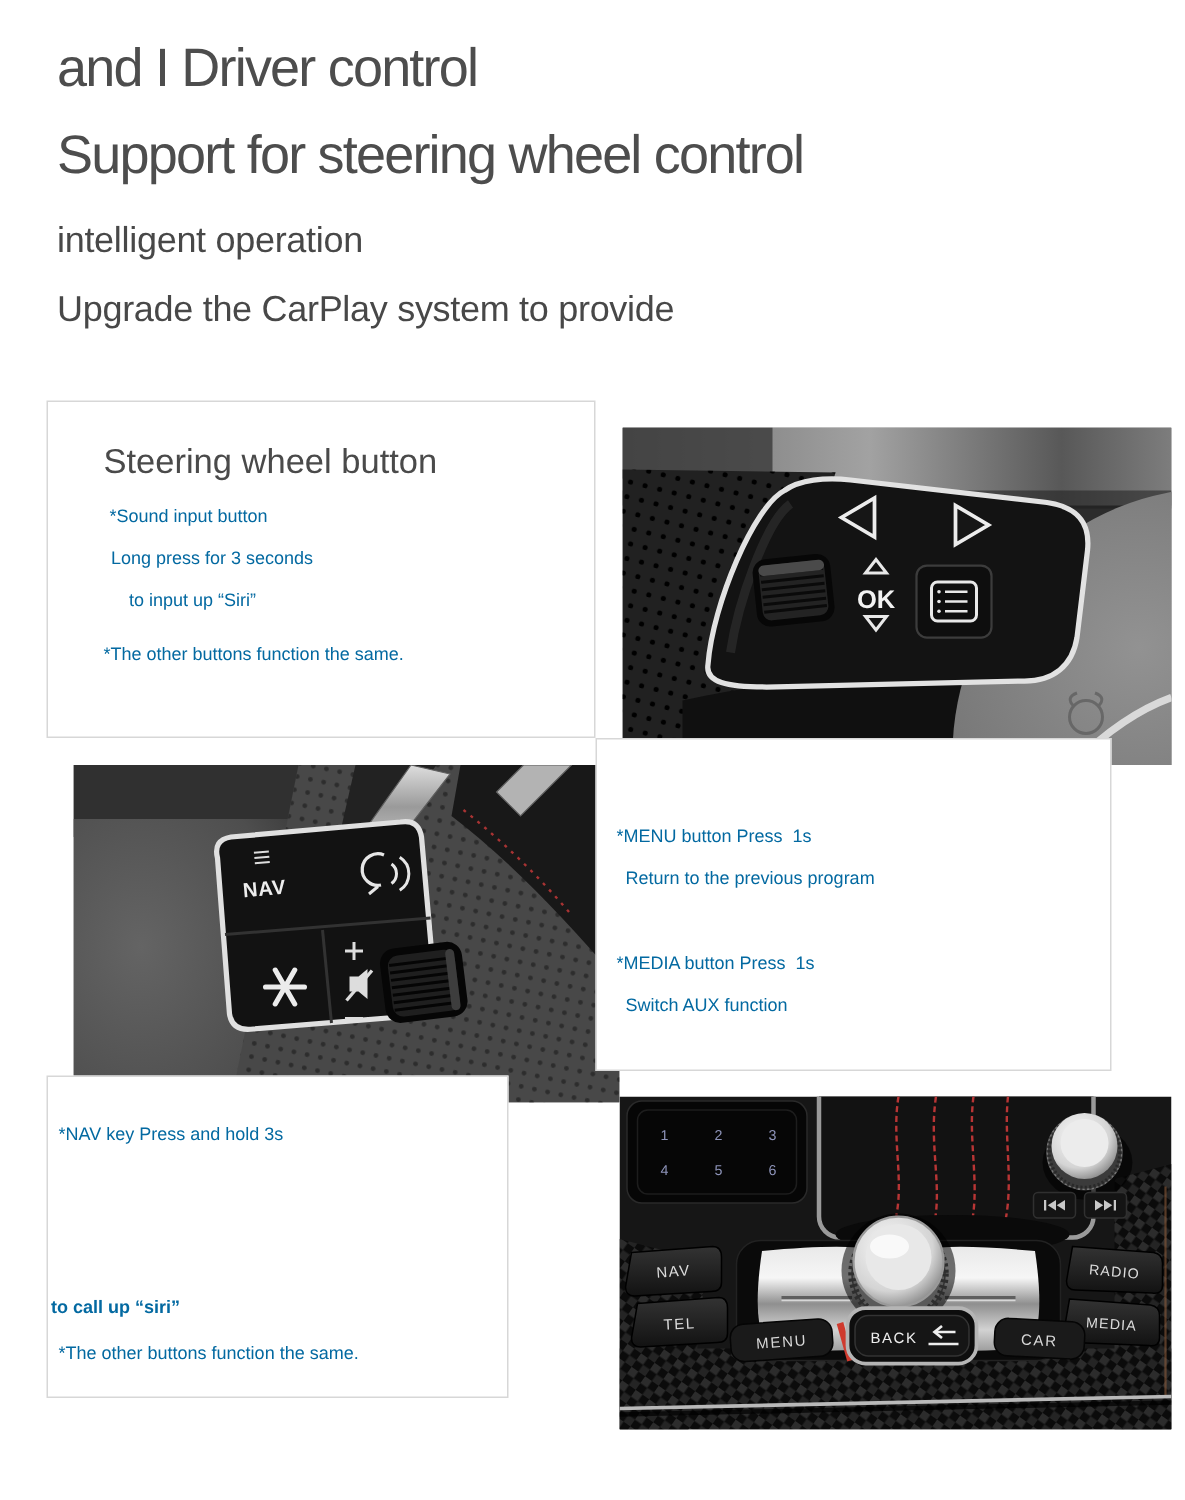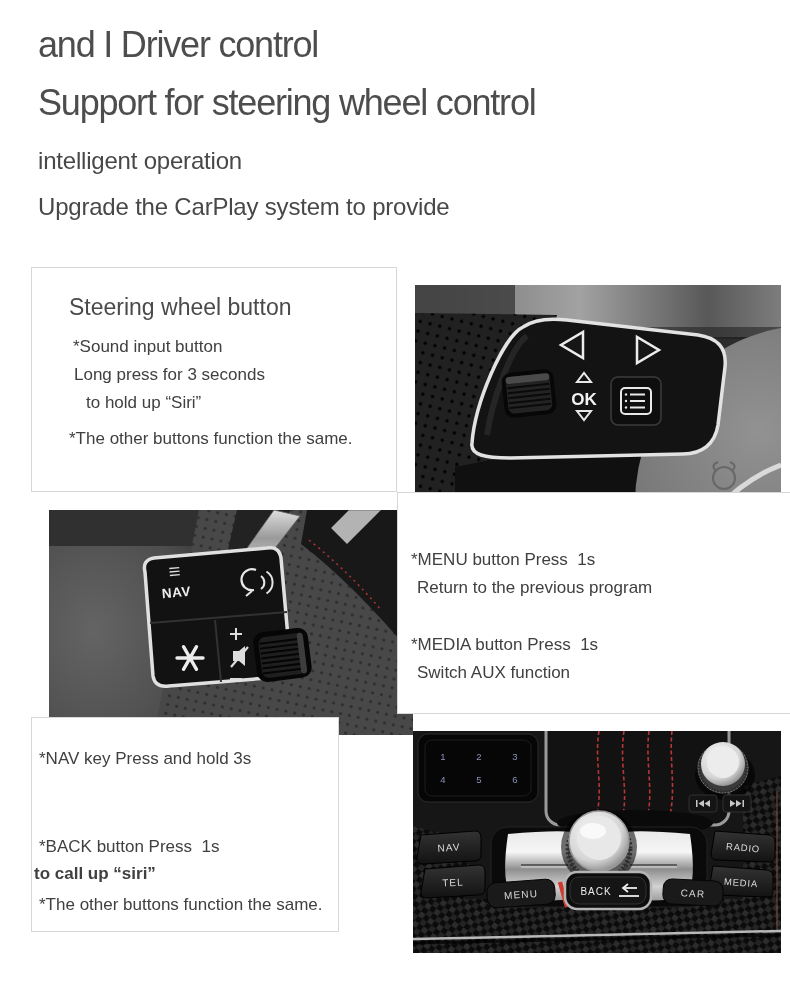--- a/index.html
+++ b/index.html
@@ -5,21 +5,21 @@
   html,body{margin:0;padding:0;}
   body{
     width:790px;height:1000px;position:relative;background:#ffffff;
     font-family:"Liberation Sans","DejaVu Sans",sans-serif;overflow:hidden;
   }
   .abs{position:absolute;}
   #title{left:38px;top:16px;font-size:36px;line-height:58px;color:#4d4d4d;letter-spacing:-1.2px;}
   #subtitle{left:38px;top:138px;font-size:24px;line-height:46px;color:#484848;letter-spacing:-0.2px;}
   .panel{position:absolute;border:1px solid #d7d7d7;background:#ffffff;box-sizing:border-box;}
   .panel-heading{position:absolute;font-size:23px;color:#4a4a4a;white-space:pre;}
-  .tline{position:absolute;font-size:17px;color:#404040;white-space:pre;}
+  .tline{position:absolute;font-size:12px;color:#0369a1;white-space:pre;}
   figure.photo{margin:18px;padding:0;position:absolute;}
   figure.photo svg{display:block;}
   svg text{font-family:"Liberation Sans","DejaVu Sans",sans-serif;}
 </style>
 </head>
 <body>
 
 <header>
   <div id="title" class="abs">
     <div>and I Driver control</div>
@@ -28,21 +28,21 @@
   <div id="subtitle" class="abs">
     <div>intelligent operation</div>
     <div>Upgrade the CarPlay system to provide</div>
   </div>
 </header>
 
 <section class="panel" style="left:31px;top:267px;width:366px;height:225px;padding-left:20px;">
   <div class="panel-heading" style="left:37px;top:26px;">Steering wheel button</div>
   <div class="tline" style="left:41px;top:69px;">*Sound input button</div>
   <div class="tline" style="left:42px;top:97px;">Long press for 3 seconds</div>
-  <div class="tline" style="left:54px;top:125px;">to hold up “Siri”</div>
+  <div class="tline" style="left:54px;top:125px;">to input up “Siri”</div>
   <div class="tline" style="left:37px;top:161px;">*The other buttons function the same.</div>
 </section>
 
 <figure class="photo" style="left:397px;top:267px;width:366px;height:225px;">
 <svg width="366" height="225" viewBox="0 0 366 225">
   <defs>
     <pattern id="p1perf" width="10" height="10" patternUnits="userSpaceOnUse" patternTransform="rotate(14)">
       <circle cx="4" cy="4" r="1.7" fill="#000000"></circle>
     </pattern>
     <linearGradient id="p1top" x1="0" y1="0" x2="1" y2="0">
@@ -163,30 +163,29 @@
   </g>
   <g transform="rotate(-7 233 145)">
     <rect x="206" y="120" width="55" height="50" rx="10" fill="#060606"></rect>
     <rect x="211" y="125" width="45" height="41" rx="7" fill="#1f1f1f"></rect>
     <path d="M212,131 h43 M212,136 h43 M212,141 h43 M212,146 h43 M212,151 h43 M212,156 h43 M212,161 h43" stroke="#050505" stroke-width="2"></path>
     <rect x="250" y="125" width="6" height="41" rx="3" fill="#3d3d3d"></rect>
   </g>
 </svg>
 </figure>
 
-<section class="panel" style="left:397px;top:492px;width:394px;height:222px;">
+<section class="panel" style="left:397px;top:492px;width:344px;height:222px;">
   <div class="tline" style="left:13px;top:57px;">*MENU button Press  1s</div>
   <div class="tline" style="left:19px;top:85px;">Return to the previous program</div>
   <div class="tline" style="left:13px;top:142px;">*MEDIA button Press  1s</div>
   <div class="tline" style="left:19px;top:170px;">Switch AUX function</div>
 </section>
 
 <section class="panel" style="left:31px;top:717px;width:308px;height:215px;">
   <div class="tline" style="left:7px;top:31px;">*NAV key Press and hold 3s</div>
-  <div class="tline" style="left:7px;top:119px;">*BACK button Press  1s</div>
   <div class="tline" style="left:2px;top:146px;font-weight:bold;">to call up “siri”</div>
   <div class="tline" style="left:7px;top:177px;">*The other buttons function the same.</div>
 </section>
 
 <figure class="photo" style="left:395px;top:713px;width:368px;height:222px;">
 <svg width="368" height="222" viewBox="0 0 368 222">
   <defs>
     <pattern id="p3carbon" width="11" height="11" patternUnits="userSpaceOnUse" patternTransform="rotate(35)">
       <rect width="11" height="11" fill="#0b0b0b"></rect>
       <rect width="5.5" height="5.5" fill="#2c2c2c"></rect>

